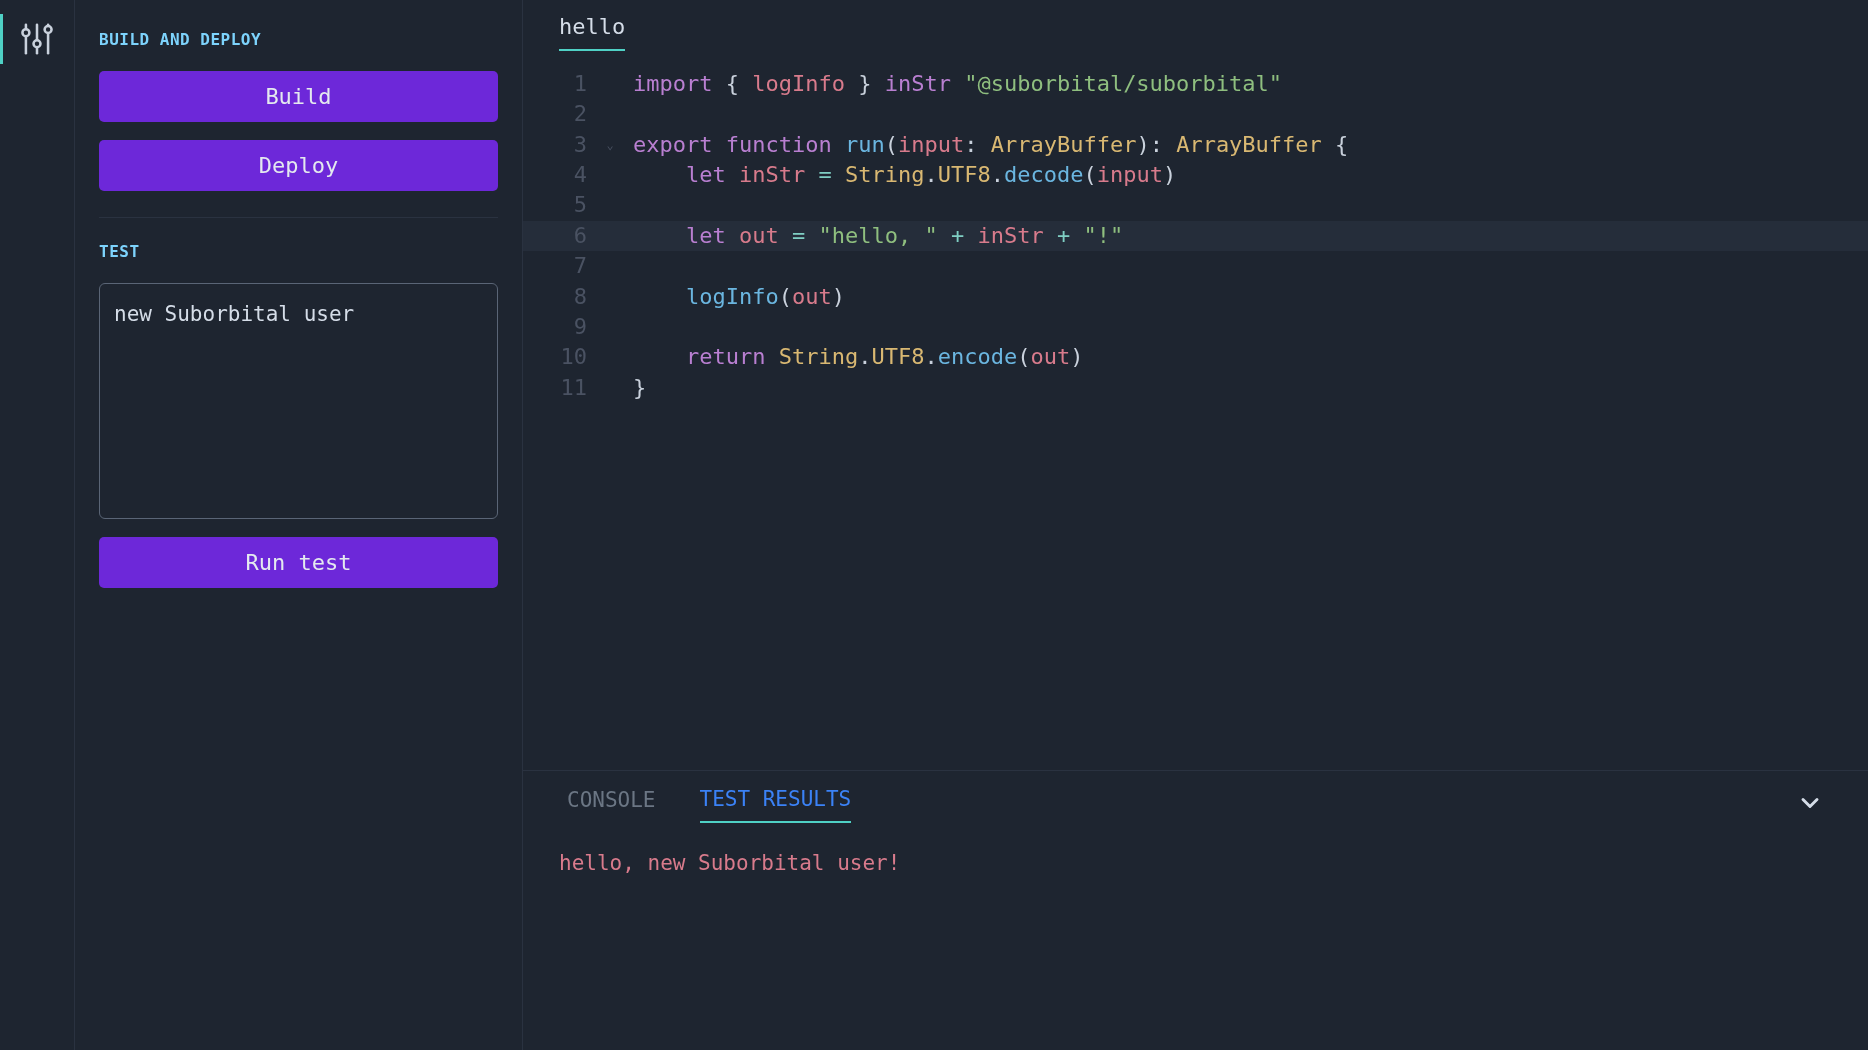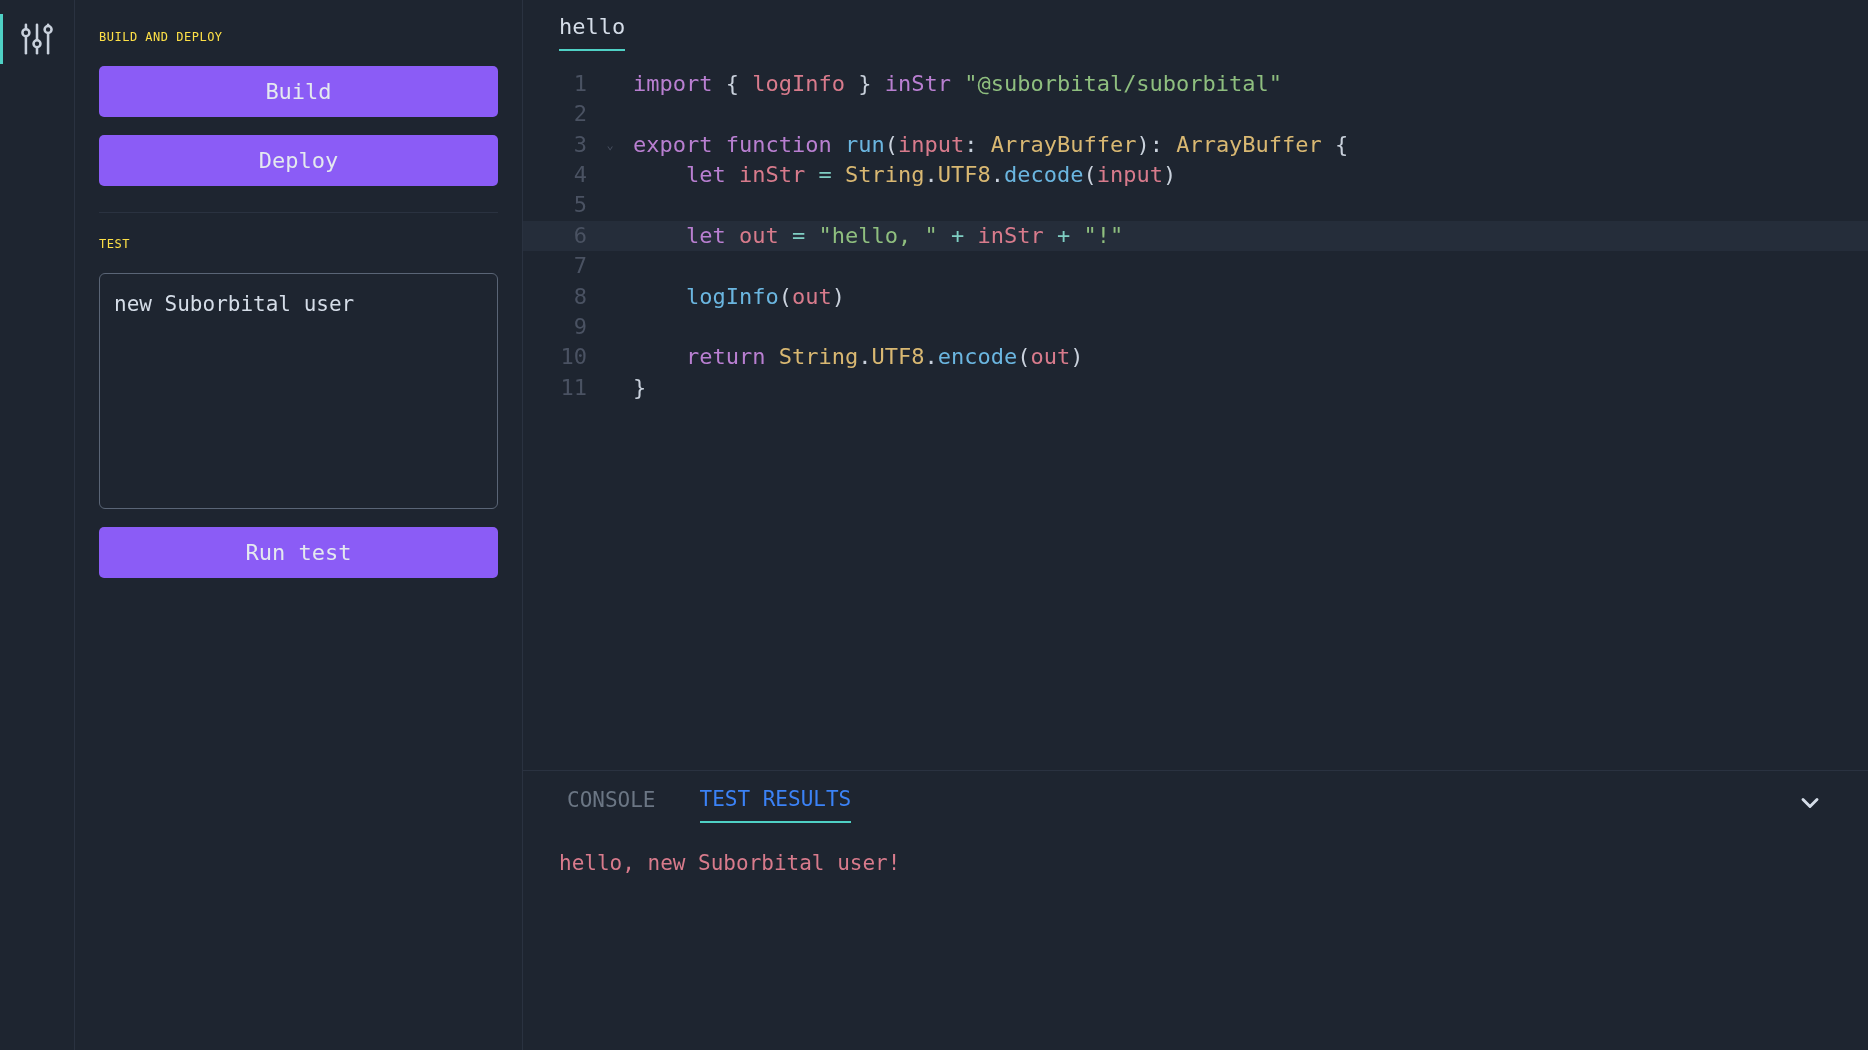--- a/index.html
+++ b/index.html
@@ -45,27 +45,28 @@
 }
 .sidebar {
   width: 448px;
   background: #1e2530;
   border-right: 1px solid #2a3240;
   padding: 30px 24px;
   display: flex;
   flex-direction: column;
 }
 .section-label {
-  font-size: 12px;
-  color: #fde047;
+  font-size: 16px;
+  color: #7dd3fc;
   letter-spacing: 0.5px;
   margin-bottom: 22px;
+  font-weight: bold;
 }
 .btn {
-  background: #8b5cf6;
+  background: #6d28d9;
   color: #e4e9ef;
   border: none;
   border-radius: 5px;
   font-size: 22px;
   font-family: inherit;
   padding: 13px 0;
   margin-bottom: 18px;
   cursor: pointer;
   text-align: center;
 }

